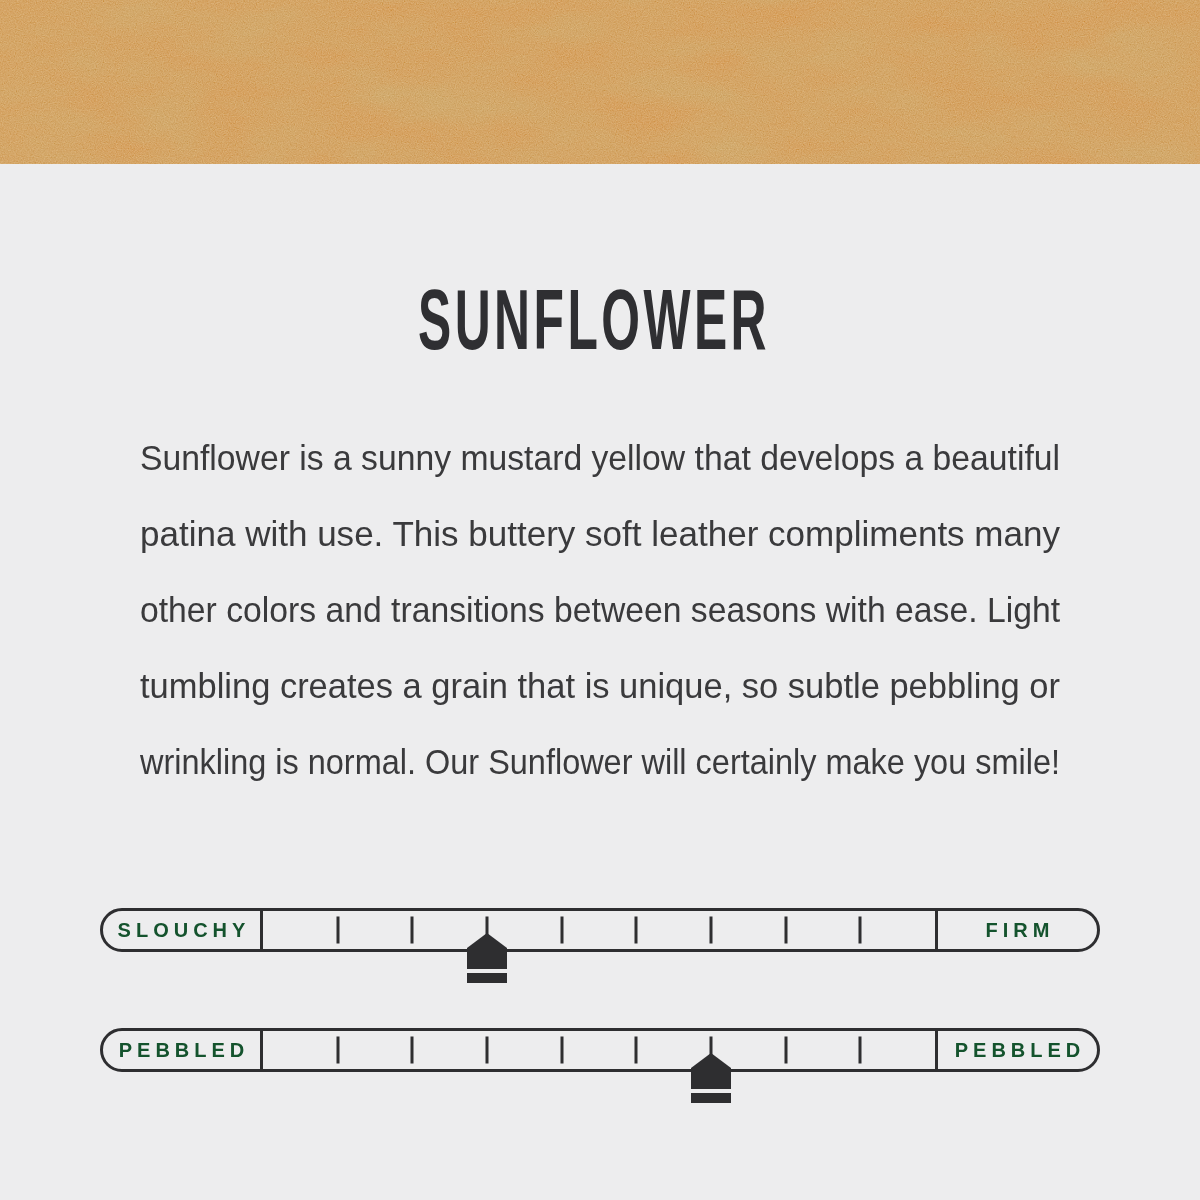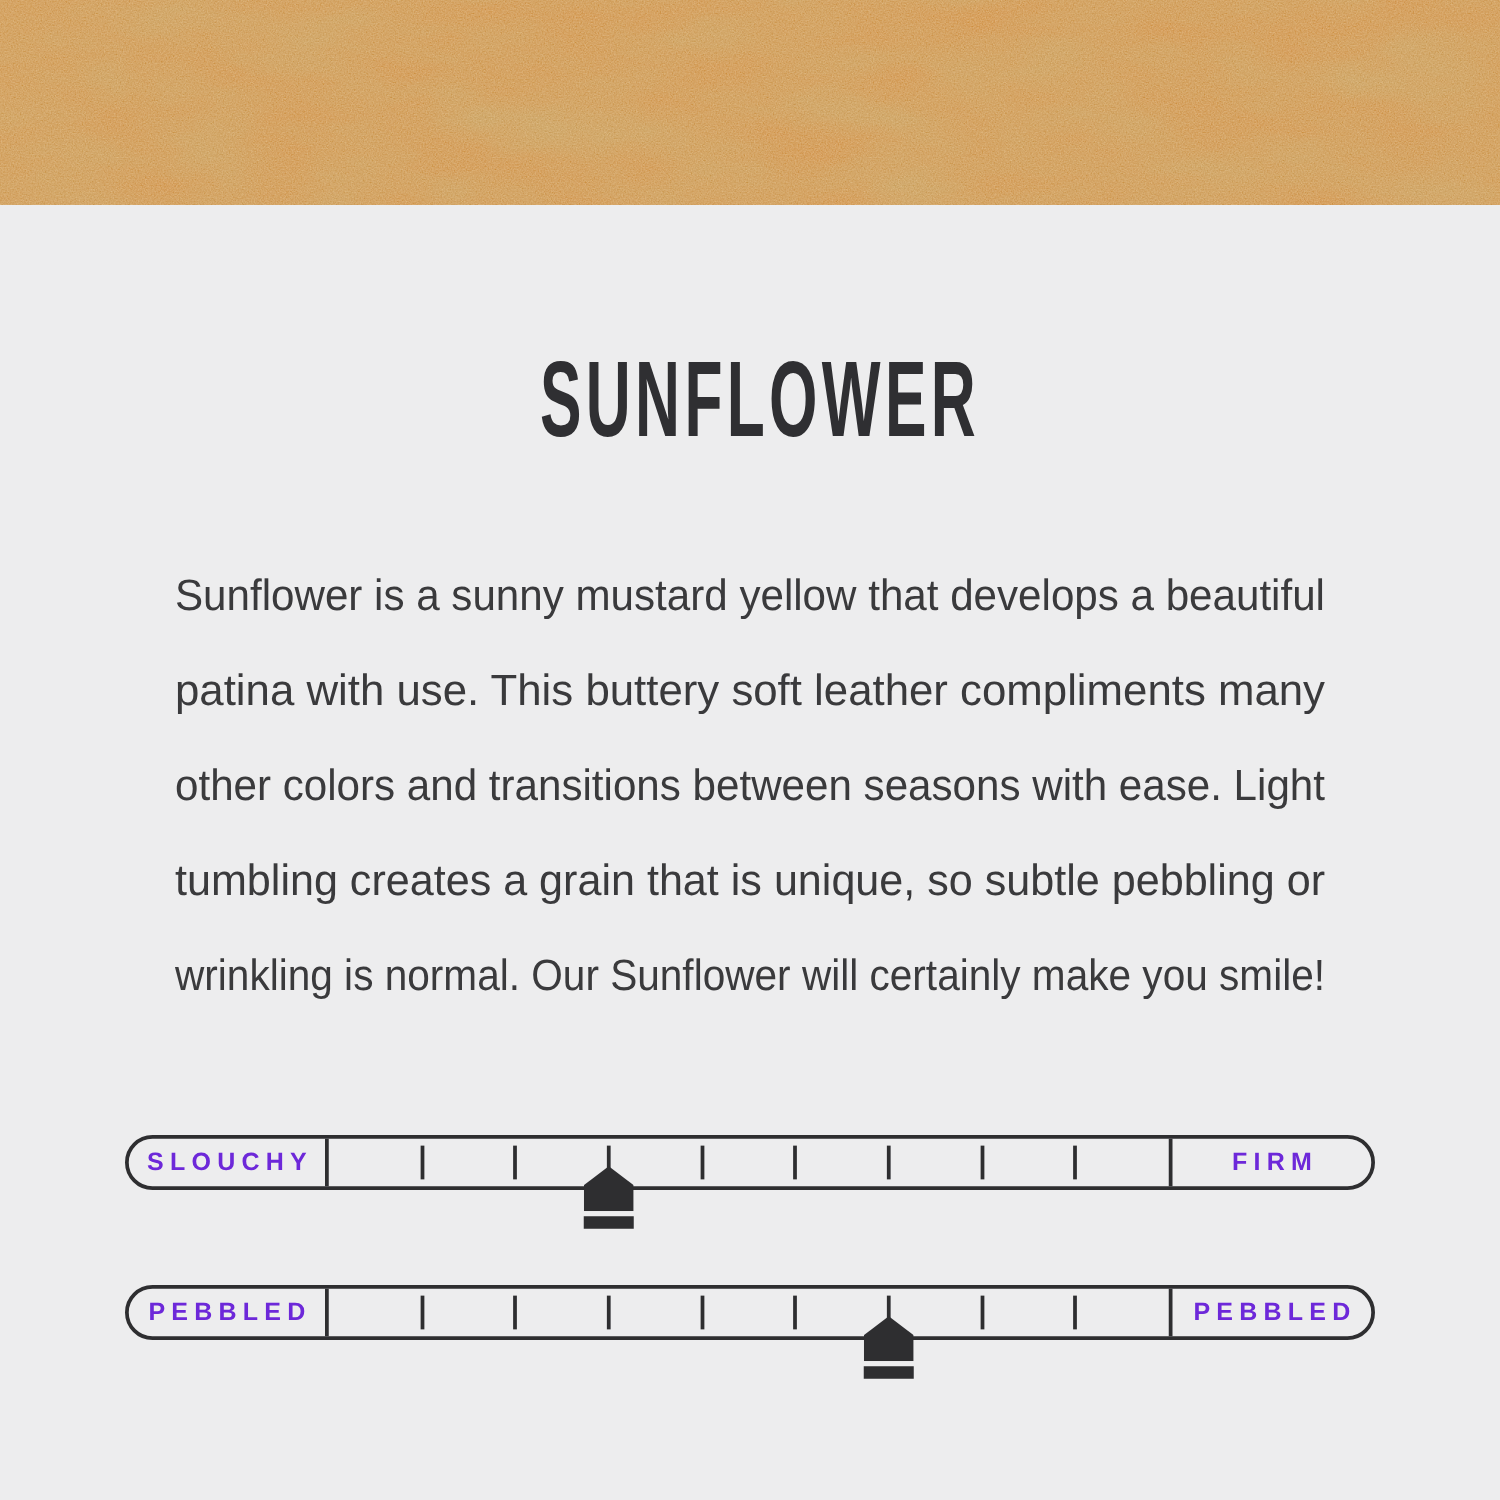--- a/index.html
+++ b/index.html
@@ -3,40 +3,40 @@
 <meta charset="utf-8">
 <style>
   html,body{margin:0;padding:0;background:#ededee;font-family:"Liberation Sans",sans-serif;}
   .page{position:relative;width:1200px;height:1200px;background:#ededee;overflow:hidden;}
 
   
   .banner{position:absolute;top:0;left:0;width:1200px;height:164px;}
   .banner svg{display:block;width:1200px;height:164px;}
 
   
-  .title-wrap{position:absolute;top:287px;left:432px;width:352px;height:70px;}
+  .title-wrap{position:absolute;top:287px;left:418px;width:352px;height:70px;}
   .title-wrap svg{display:block;overflow:visible;}
   .title-wrap text{fill:#2f2f32;font-family:"Liberation Sans",sans-serif;font-weight:bold;}
 
   
-  .desc-wrap{position:absolute;top:452px;left:140px;width:920px;height:356px;}
+  .desc-wrap{position:absolute;top:434px;left:140px;width:920px;height:356px;}
   .desc-wrap svg{display:block;overflow:visible;}
   .desc-wrap text{fill:#3a3a3c;font-family:"Liberation Sans",sans-serif;font-weight:normal;}
 
   
   .scale{position:absolute;left:100px;width:1000px;height:86px;}
   .scale-0{top:908px;}
   .scale-1{top:1028px;}
   .bar{box-sizing:border-box;width:1000px;height:44px;border:3px solid #2e2e30;border-radius:22px;
        display:flex;align-items:stretch;background:#ededee;}
   .sec{display:flex;align-items:center;justify-content:center;}
   .sec-left{width:157px;border-right:3px solid #2e2e30;}
   .sec-right{width:159px;border-left:3px solid #2e2e30;text-align:center;}
   .sec-mid{flex:1;position:relative;}
-  .scale-label{font-weight:bold;font-size:20px;letter-spacing:5px;margin-right:-5px;color:#6d28d9;white-space:nowrap;}
+  .scale-label{font-weight:bold;font-size:20px;letter-spacing:5px;margin-right:-5px;color:#14532d;white-space:nowrap;}
   .tick{position:absolute;top:50%;transform:translate(-50%,-50%);width:3px;height:27px;background:#2e2e30;}
 
   .marker{position:absolute;top:25px;width:40px;}
   .marker-pent{width:40px;height:36px;background:#2e2e30;
                clip-path:polygon(50% 0,100% 42%,100% 100%,0 100%,0 42%);}
   .marker-base{margin-top:4px;width:40px;height:10px;background:#2e2e30;}
 </style>
 </head>
 <body>
 

